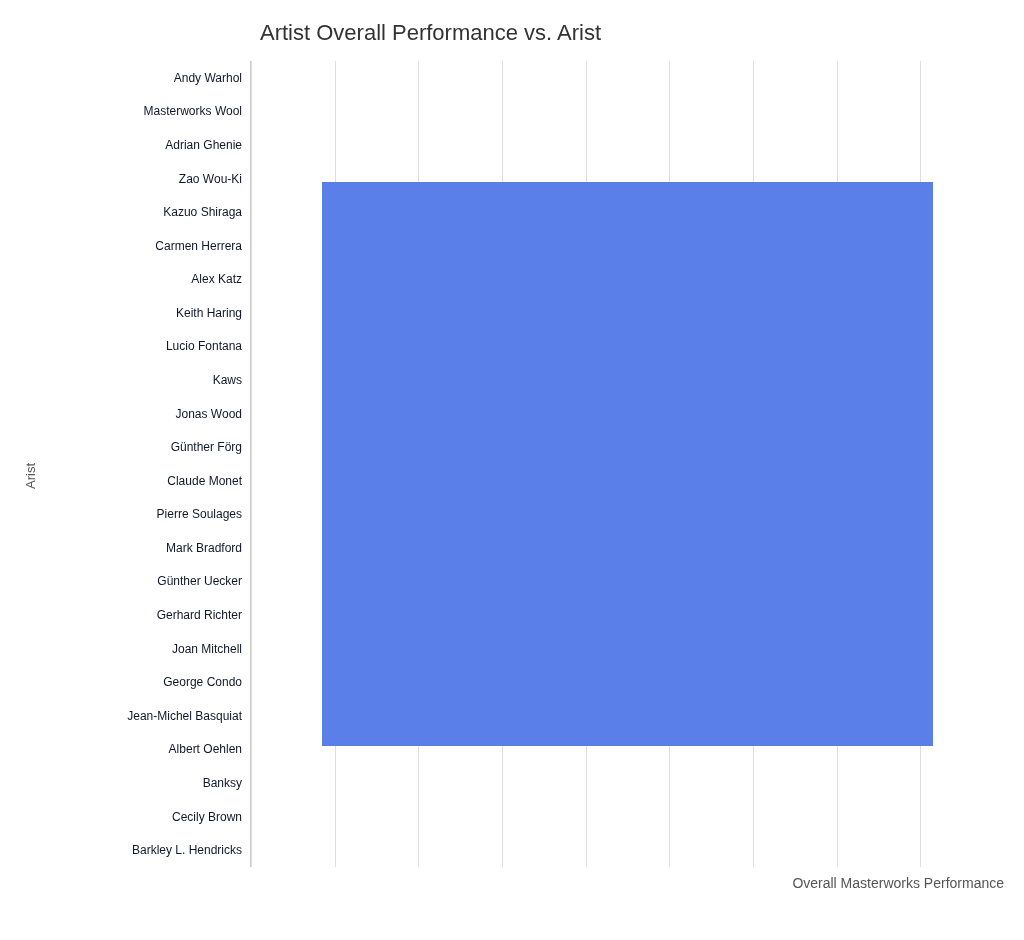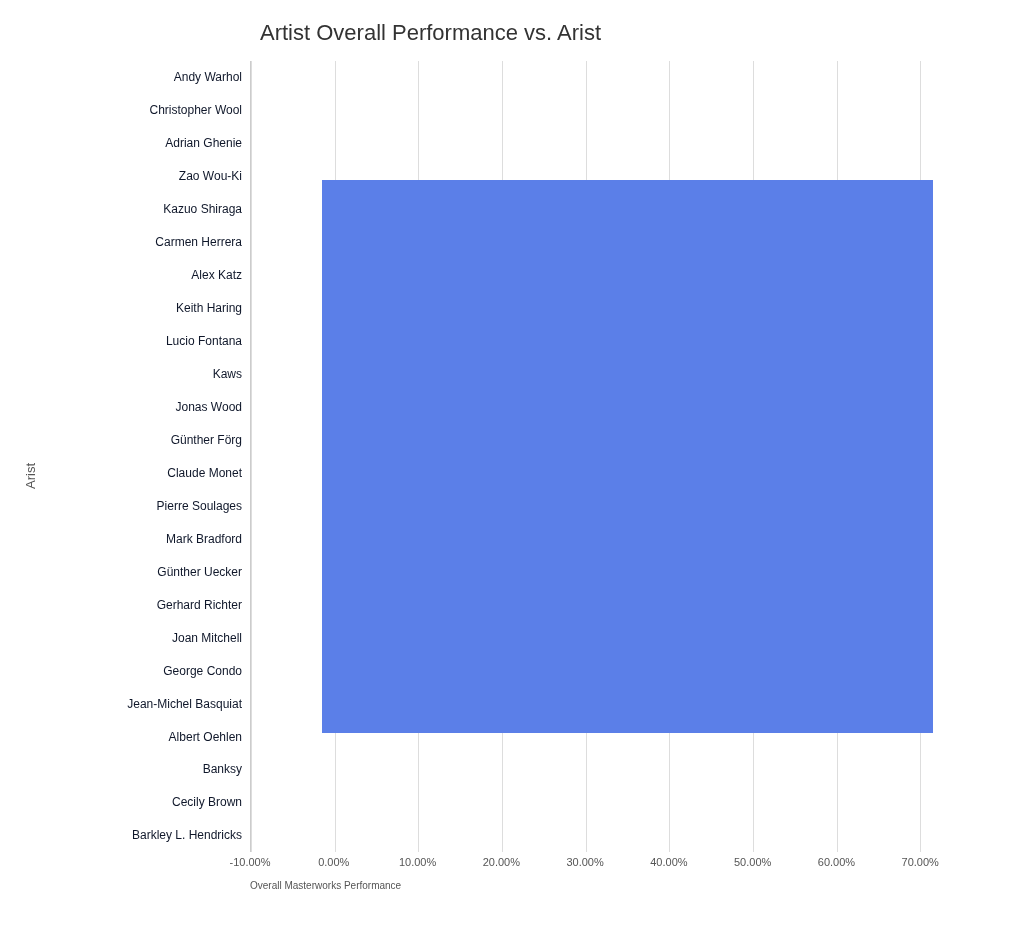--- a/index.html
+++ b/index.html
@@ -109,39 +109,39 @@
       padding-left: 210px;
       padding-top: 4px;
       position: relative;
     }
     .x-tick {
       font-size: 11px;
       color: #555;
       text-align: center;
     }
     .x-axis-label {
-      text-align: left;
-      font-size: 10px;
+      text-align: right;
+      font-size: 14px;
       color: #555;
       margin-top: 8px;
       padding-left: 210px;
     }
   </style>
 </head>
 <body>
 
 <div class="chart-container">
   <div class="chart-title">Artist Overall Performance vs. Arist</div>
   <div class="chart-area">
     <div class="y-axis-label">Arist</div>
     <div class="chart-inner">
       <div class="bars-section">
         <div class="artist-labels" id="artist-labels">
             <div class="artist-label">Andy Warhol</div>
-            <div class="artist-label">Christopher Wool</div>
+            <div class="artist-label">Masterworks Wool</div>
             <div class="artist-label">Adrian Ghenie</div>
             <div class="artist-label">Zao Wou-Ki</div>
             <div class="artist-label">Kazuo Shiraga</div>
             <div class="artist-label">Carmen Herrera</div>
             <div class="artist-label">Alex Katz</div>
             <div class="artist-label">Keith Haring</div>
             <div class="artist-label">Lucio Fontana</div>
             <div class="artist-label">Kaws</div>
             <div class="artist-label">Jonas Wood</div>
             <div class="artist-label">Günther Förg</div>
@@ -251,29 +251,16 @@
               </div>
               <div class="bar-row">
                 <div class="bar" style="left: 11.1111%; width: 78.3333%; top: 15%; height: 70%; position: absolute; background: rgb(91, 127, 232);"></div>
               </div>
               <div class="bar-row">
                 <div class="bar" style="left: 11.1111%; width: 79.4444%; top: 15%; height: 70%; position: absolute; background: rgb(91, 127, 232);"></div>
               </div>
             </div>
         </div>
       </div>
-      <div class="x-axis" id="x-axis" style="position: relative; height: 20px;">
-          <div style="flex: 1 1 0%; position: relative; height: 20px;">
-            <span class="x-tick" style="position: absolute; left: 0%; transform: translateX(-50%); font-size: 11px; color: rgb(85, 85, 85);">-10.00%</span>
-            <span class="x-tick" style="position: absolute; left: 11.1111%; transform: translateX(-50%); font-size: 11px; color: rgb(85, 85, 85);">0.00%</span>
-            <span class="x-tick" style="position: absolute; left: 22.2222%; transform: translateX(-50%); font-size: 11px; color: rgb(85, 85, 85);">10.00%</span>
-            <span class="x-tick" style="position: absolute; left: 33.3333%; transform: translateX(-50%); font-size: 11px; color: rgb(85, 85, 85);">20.00%</span>
-            <span class="x-tick" style="position: absolute; left: 44.4444%; transform: translateX(-50%); font-size: 11px; color: rgb(85, 85, 85);">30.00%</span>
-            <span class="x-tick" style="position: absolute; left: 55.5556%; transform: translateX(-50%); font-size: 11px; color: rgb(85, 85, 85);">40.00%</span>
-            <span class="x-tick" style="position: absolute; left: 66.6667%; transform: translateX(-50%); font-size: 11px; color: rgb(85, 85, 85);">50.00%</span>
-            <span class="x-tick" style="position: absolute; left: 77.7778%; transform: translateX(-50%); font-size: 11px; color: rgb(85, 85, 85);">60.00%</span>
-            <span class="x-tick" style="position: absolute; left: 88.8889%; transform: translateX(-50%); font-size: 11px; color: rgb(85, 85, 85);">70.00%</span>
-          </div>
-        </div>
       <div class="x-axis-label">Overall Masterworks Performance</div>
     </div>
   </div>
 </div>
 
 </body></html>

